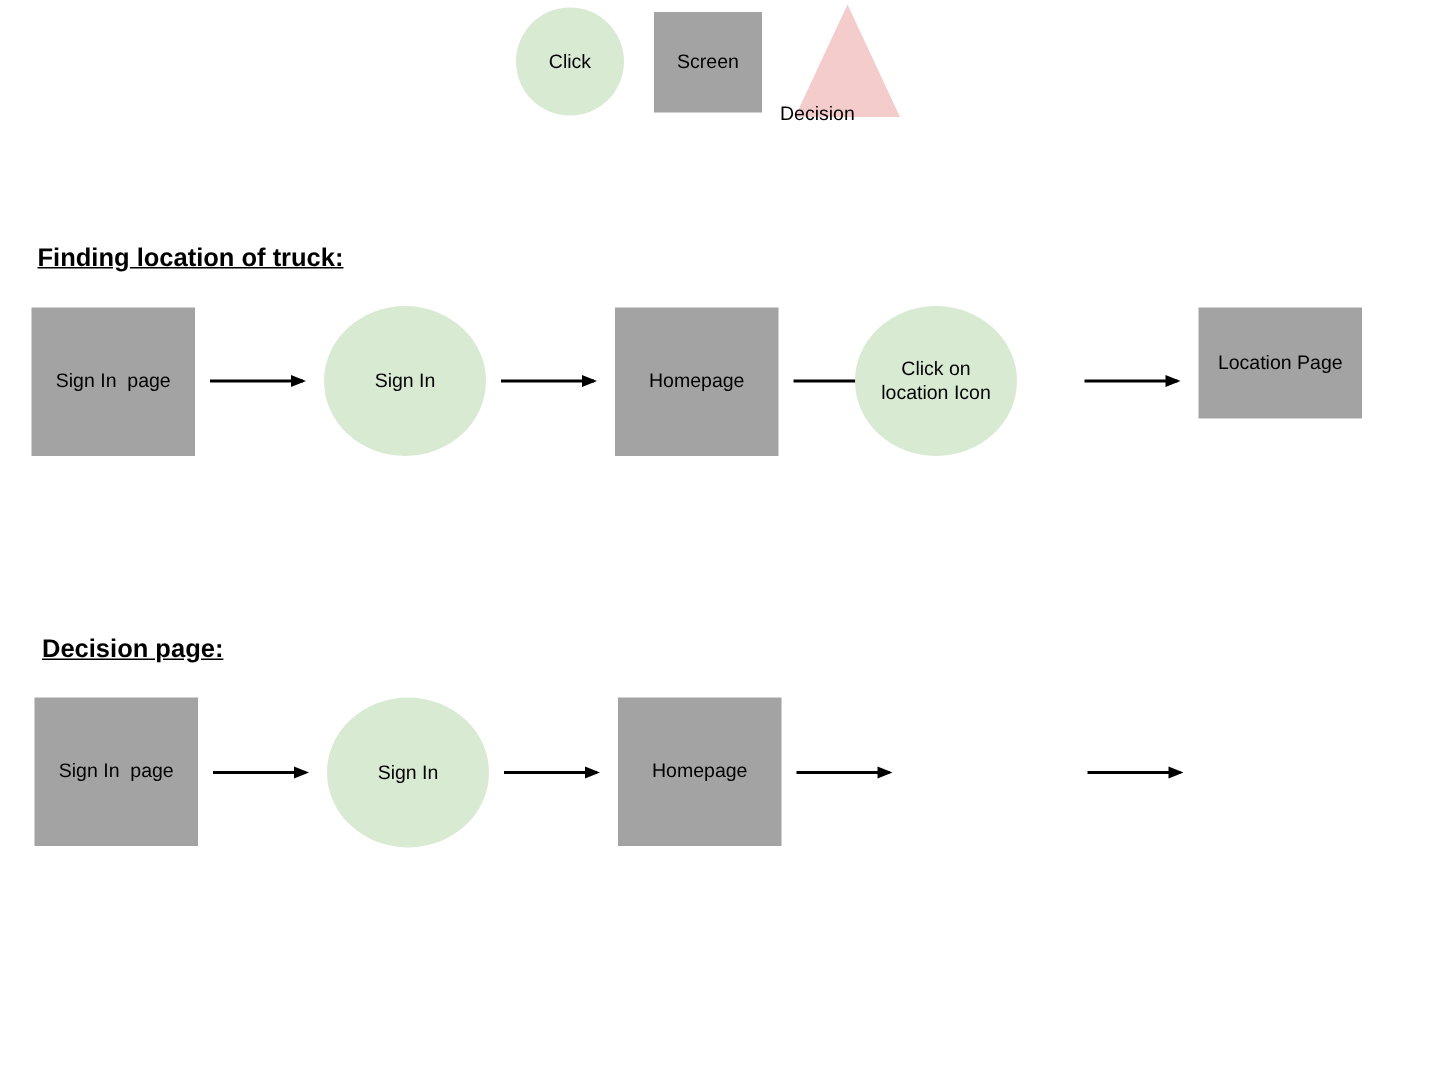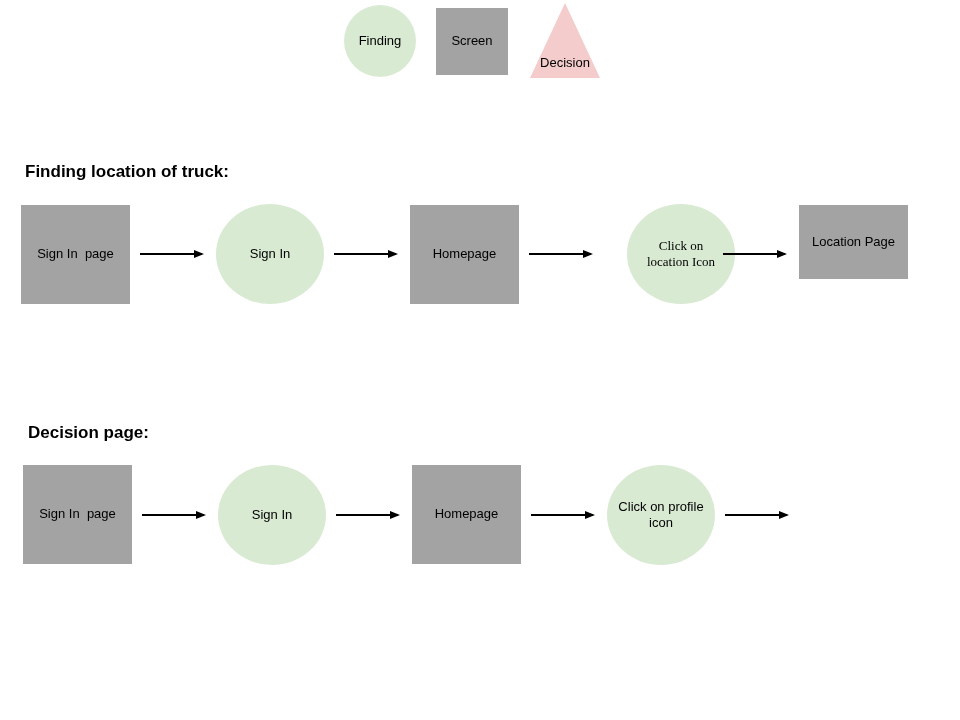--- a/index.html
+++ b/index.html
@@ -30,38 +30,39 @@
   .legend-screen { left: 436px; top: 8px; width: 72px; height: 67px; }
   .legend-decision-wrap { position: absolute; left: 530px; top: 3px; width: 70px; height: 75px; }
   .legend-triangle {
     position: absolute; left: 0; top: 0;
     width: 0; height: 0;
     border-left: 35px solid transparent;
     border-right: 35px solid transparent;
     border-bottom: 75px solid #f4cccc;
   }
   .legend-decision-label {
-    position: absolute; left: -10px; top: 52px; width: 90px;
-    text-align: center; font-size: 13px;
+    position: absolute; left: -10px; top: 65px; width: 90px;
+    font-size: 13px;
   }
   .section-title {
     position: absolute;
     font-size: 17px;
     font-weight: bold;
+    text-decoration: underline;
     margin: 0;
     white-space: pre;
   }
   .title-1 { left: 25px; top: 162px; }
   .title-2 { left: 28px; top: 423px; }
 
   
   .r1-rect1   { left: 21px;  top: 205px; width: 109px; height: 99px; }
   .r1-circ1   { left: 216px; top: 204px; width: 108px; height: 100px; }
   .r1-rect2   { left: 410px; top: 205px; width: 109px; height: 99px; }
-  .r1-circ2   { left: 627px; top: 204px; width: 108px; height: 100px; font-family: Liberation Serif, serif; }
+  .r1-circ2   { left: 570px; top: 204px; width: 108px; height: 100px; }
   .r1-rect3   { left: 799px; top: 205px; width: 109px; height: 74px; }
   
   .r2-rect1   { left: 23px;  top: 465px; width: 109px; height: 99px; }
   .r2-circ1   { left: 218px; top: 465px; width: 108px; height: 100px; }
   .r2-rect2   { left: 412px; top: 465px; width: 109px; height: 99px; }
   .r2-circ2   { left: 607px; top: 465px; width: 108px; height: 100px; }
   .r2-rect3   { left: 802px; top: 465px; width: 109px; height: 99px; }
 
   .arrow {
     position: absolute;
@@ -87,21 +88,21 @@
   .r2-a3 { left: 531px; top: 514px; width: 62px; }
   .r2-a4 { left: 725px; top: 514px; width: 62px; }
 </style>
 </head>
 <body>
 
 <div class="canvas">
 
   <div>
     <div class="node action-circle legend-action">
-      <span>Finding</span>
+      <span>Click</span>
     </div>
     <div class="node screen-rect legend-screen">
       <span>Screen</span>
     </div>
     <div class="legend-decision-wrap">
       <div class="legend-triangle"></div>
       <span class="legend-decision-label">Decision</span>
     </div>
   </div>
 
@@ -135,19 +136,15 @@
   </div>
   <div class="arrow r2-a1"></div>
   <div class="node action-circle r2-circ1">
     <span>Sign In</span>
   </div>
   <div class="arrow r2-a2"></div>
   <div class="node screen-rect r2-rect2">
     <span>Homepage</span>
   </div>
   <div class="arrow r2-a3"></div>
-  <div class="node action-circle r2-circ2">
-    <span>Click on profile
-icon</span>
-  </div>
   <div class="arrow r2-a4"></div>
 
 </div>
 
 </body></html>

